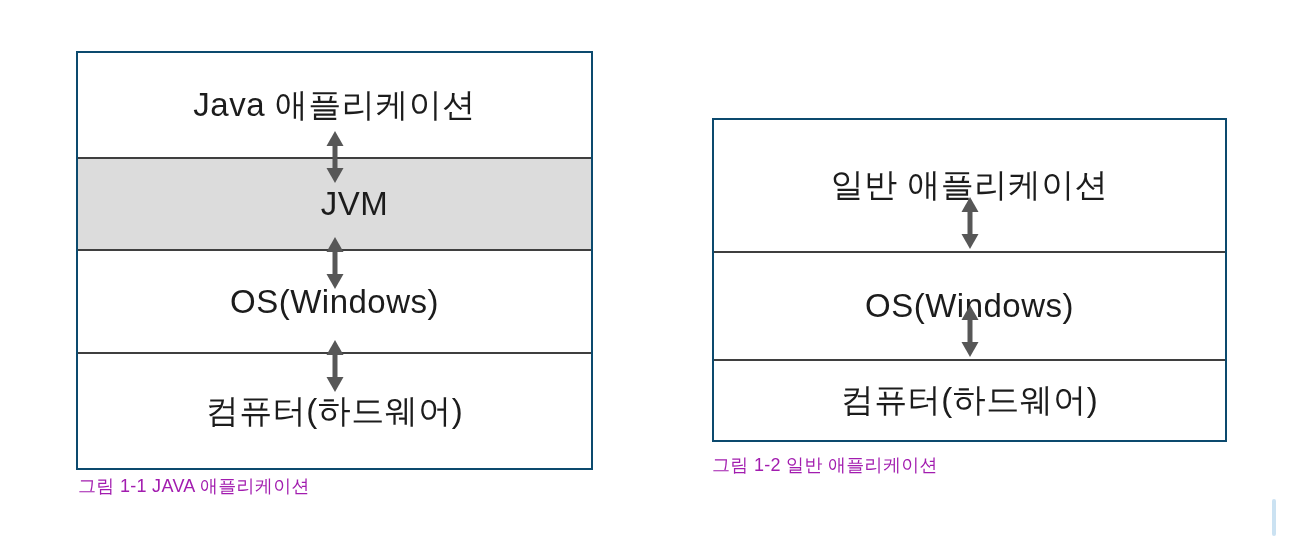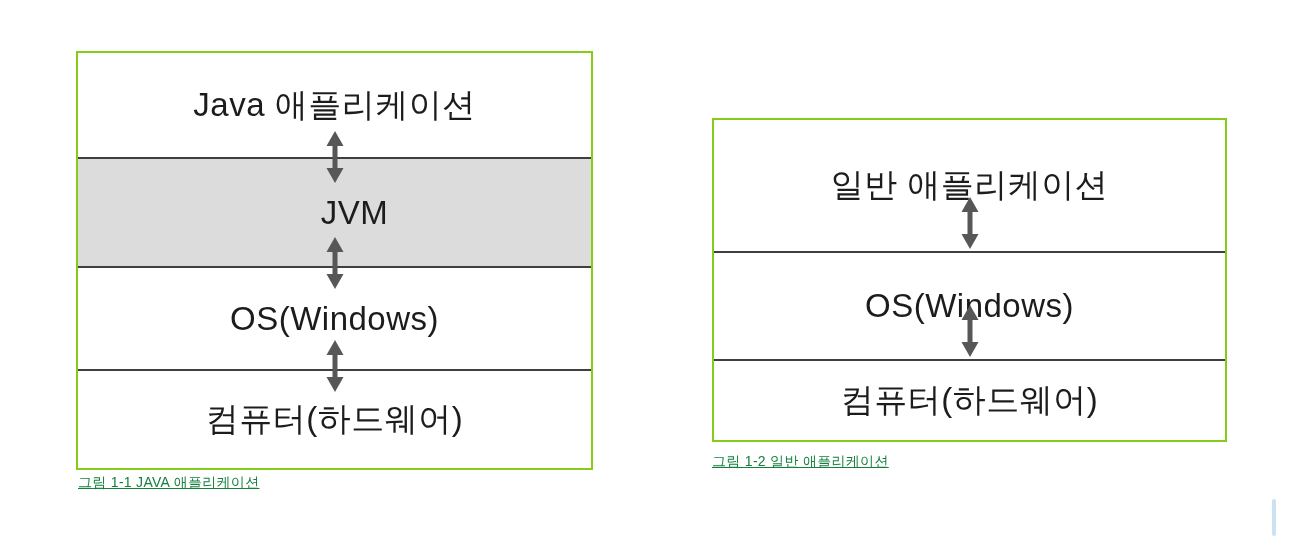--- a/index.html
+++ b/index.html
@@ -6,66 +6,65 @@
   html, body { background: #ffffff; }
   body {
     font-family: "Liberation Sans", "DejaVu Sans", sans-serif;
     width: 1310px; height: 550px; position: relative; overflow: hidden;
   }
   .canvas { position: absolute; left: 0; top: 0; width: 1310px; height: 550px; background: #ffffff; }
 
   .figure { position: absolute; }
   .stack {
     position: relative;
-    border: 2px solid #84cc16;
+    border: 2px solid #0c4a6e;
     background: #ffffff;
     display: flex; flex-direction: column;
   }
   .layer {
     position: relative;
     display: flex; align-items: center; justify-content: center;
     background: #ffffff;
   }
   .layer + .layer { border-top: 2px solid #3f3f3f; }
   .layer.gray { background: #dcdcdc; }
   .layer-label {
     font-size: 33px;
     color: #1c1c1c;
     letter-spacing: 0.5px;
     white-space: nowrap;
   }
 
   
   .stack-left { left: 0; top: 0; width: 517px; height: 419px; }
   .stack-left .layer:nth-child(1) { height: 104px; }
-  .stack-left .layer:nth-child(2) { height: 109px; padding-left: 40px; }
+  .stack-left .layer:nth-child(2) { height: 92px; padding-left: 40px; }
   .stack-left .layer:nth-child(3) { height: 103px; }
   .stack-left .layer:nth-child(4) { flex: 1; }
 
   
   .stack-right { left: 0; top: 0; width: 515px; height: 324px; }
   .stack-right .layer:nth-child(1) { height: 131px; }
   .stack-right .layer:nth-child(2) { height: 108px; }
   .stack-right .layer:nth-child(3) { flex: 1; }
 
   .arrow {
     position: absolute;
     left: 50%;
     width: 22px; height: 52px;
     transform: translateX(-50%);
     z-index: 3;
   }
 
   .caption {
     position: absolute;
-    font-size: 14px;
-    color: #15803d;
+    font-size: 18px;
+    color: #a21caf;
     letter-spacing: 0.3px;
     white-space: nowrap;
-    text-decoration: underline;
   }
 
   .caret-bar {
     position: absolute;
     left: 1272px; top: 499px;
     width: 4px; height: 37px;
     background: #cbe2f2;
     border-radius: 2px;
   }
 </style>

